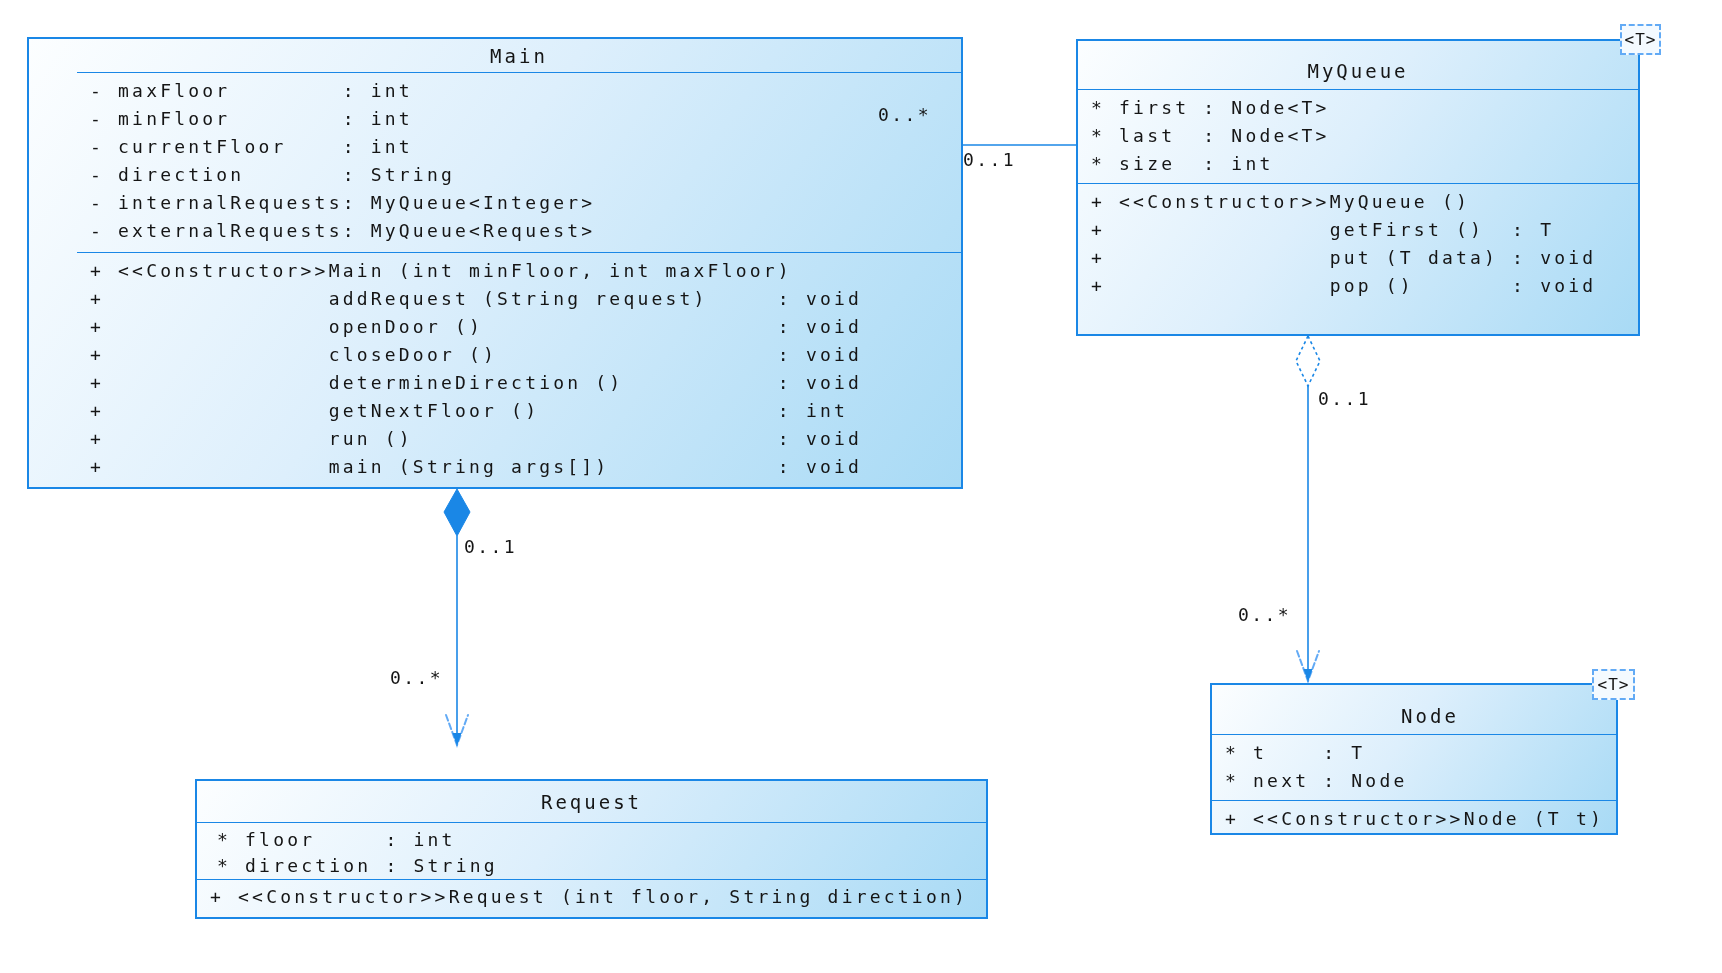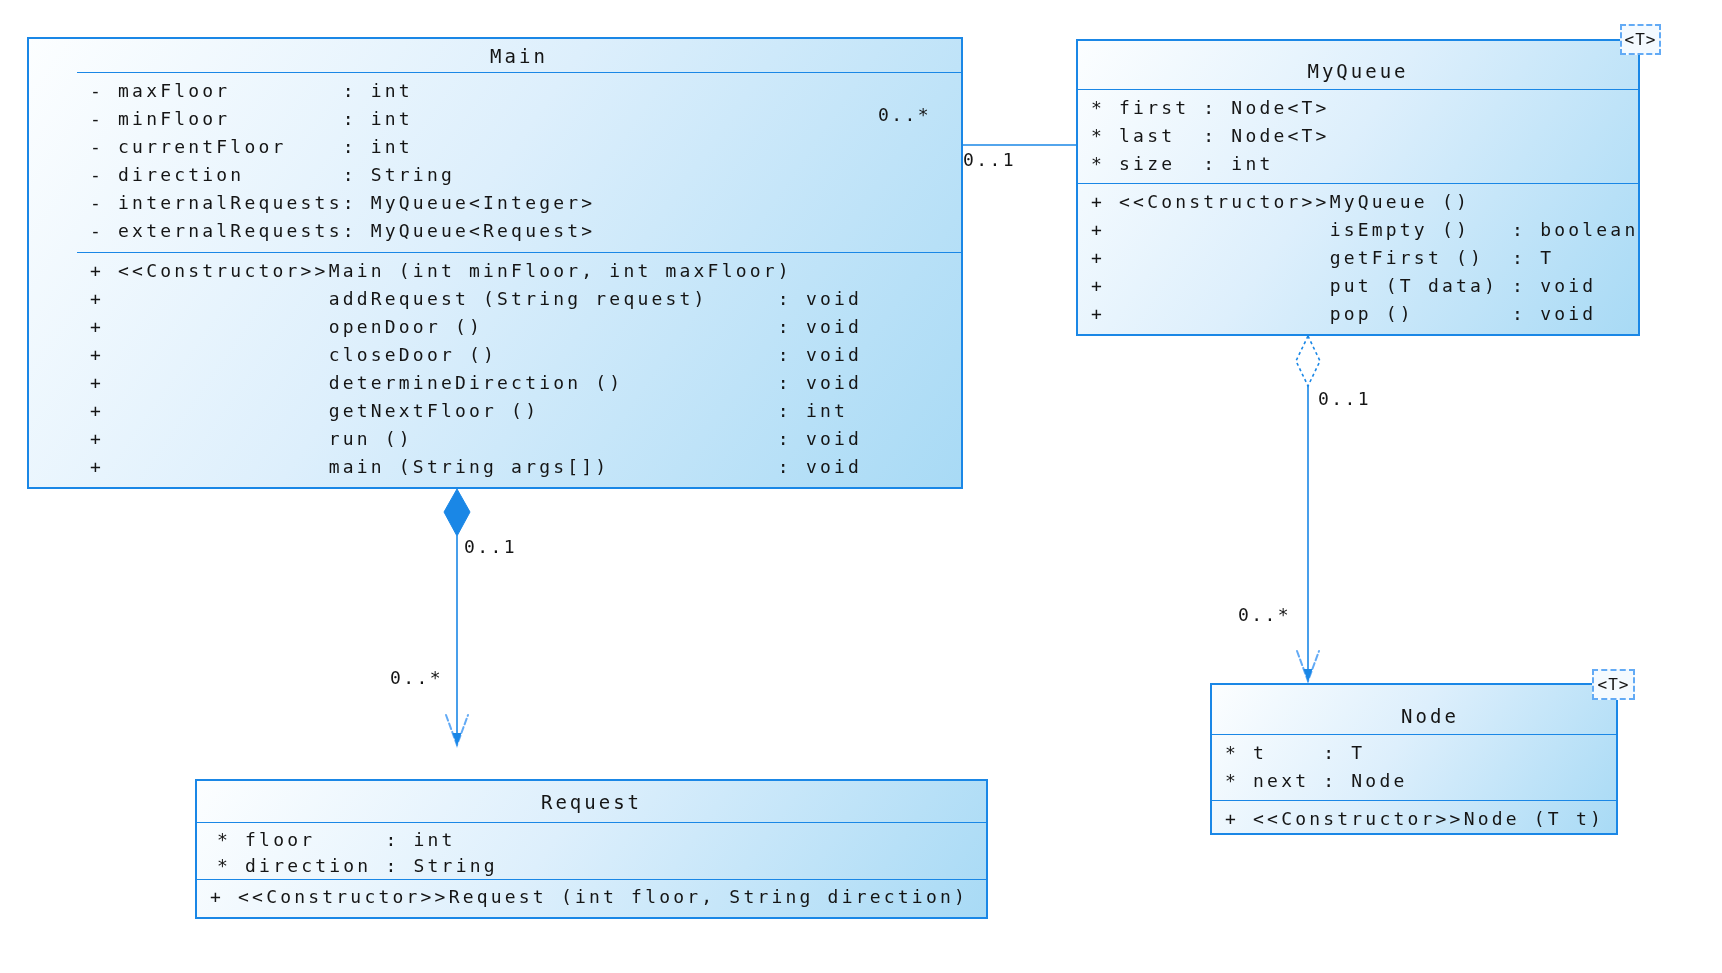--- a/index.html
+++ b/index.html
@@ -139,21 +139,20 @@
 
   <div class="uml-class" style="left:1076px; top:39px; width:564px; height:297px;">
     <div class="uml-title tall" style="height:48px;">MyQueue</div>
     <div class="compartment" style="height:94px;">
       <div class="row">* first : Node&lt;T&gt;</div>
       <div class="row">* last  : Node&lt;T&gt;</div>
       <div class="row">* size  : int</div>
     </div>
     <div class="compartment grow">
       <div class="row">+ &lt;&lt;Constructor&gt;&gt;MyQueue ()</div>
-      <div class="row">+                isEmpty ()   : boolean</div>
       <div class="row">+                getFirst ()  : T</div>
       <div class="row">+                put (T data) : void</div>
       <div class="row">+                pop ()       : void</div>
     </div>
   </div>
 
   <div class="uml-class" style="left:195px; top:747px; width:793px; height:140px;margin-top:32px;">
     <div class="uml-title" style="height:41px;">Request</div>
     <div class="compartment" style="height:57px;padding-left:20px;">
       <div class="row row-sm">* floor     : int</div>

